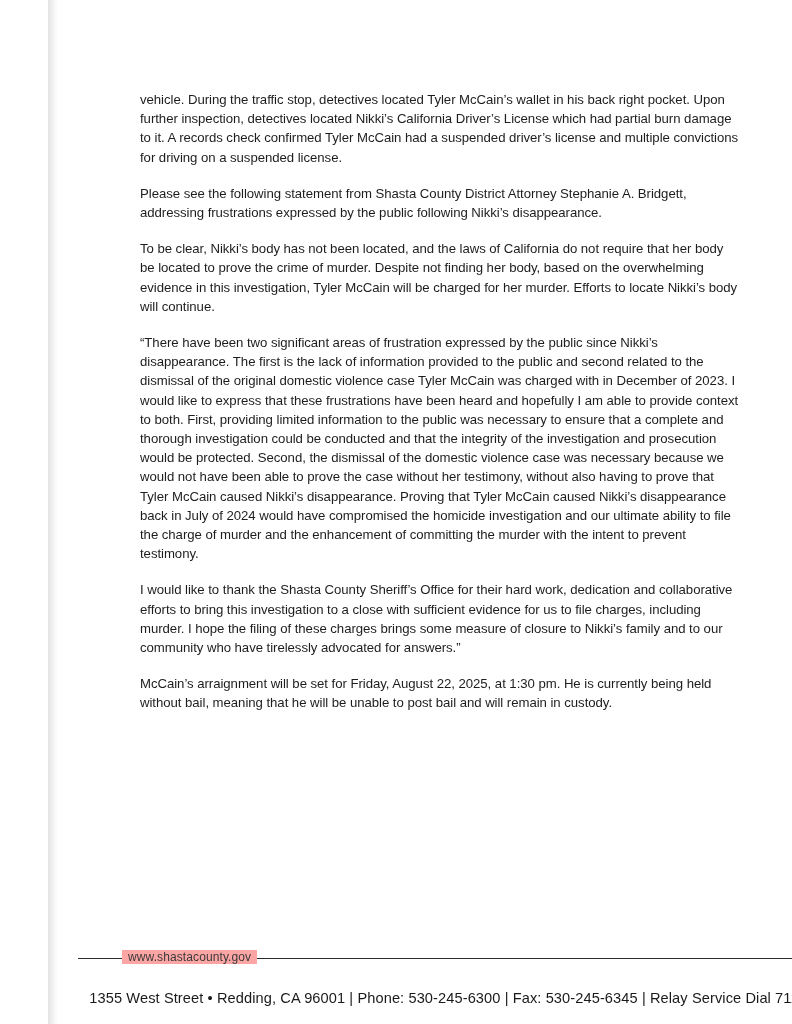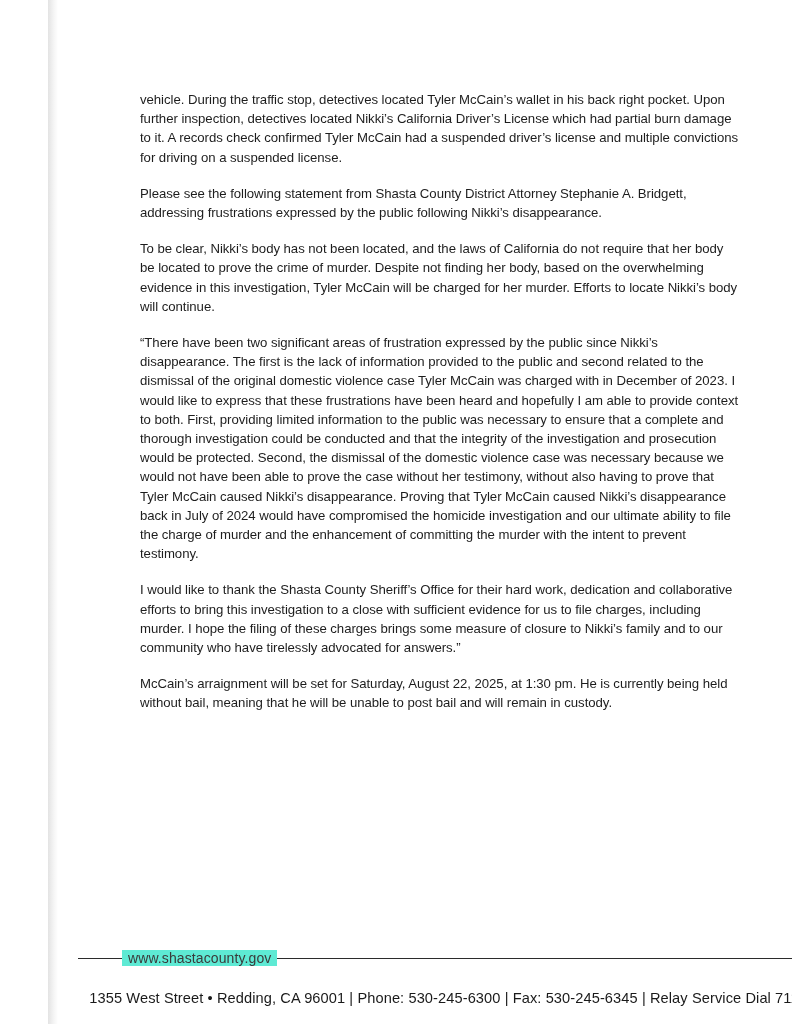--- a/index.html
+++ b/index.html
@@ -70,23 +70,23 @@
     top: 8px;
     left: 30px;
     width: 732px;
     height: 1px;
     background: #2b2b2b;
   }
   .footer-url {
     position: absolute;
     left: 74px;
     top: 0px;
-    background: #5eead4;
+    background: #fca5a5;
     padding: 0 6px;
-    font-size: 14px;
+    font-size: 12px;
     color: #3a3a3a;
     letter-spacing: 0.1px;
     text-align: center;
   }
   .footer-line {
     position: absolute;
     left: 0;
     bottom: 18px;
     width: 792px;
     text-align: center;
@@ -101,21 +101,21 @@
 <div class="page">
   <div class="edge-left"></div>
   <div class="edge-right"></div>
 
   <div class="body-area">
     <p class="para">vehicle.  During the traffic stop, detectives located Tyler McCain’s wallet in his back right pocket.  Upon further inspection, detectives located Nikki’s California Driver’s License which had partial burn damage to it. A records check confirmed Tyler McCain had a suspended driver’s license and multiple convictions for driving on a suspended license.</p>
     <p class="para">Please see the following statement from Shasta County District Attorney Stephanie A. Bridgett, addressing frustrations expressed by the public following Nikki’s disappearance.</p>
     <p class="para">To be clear, Nikki’s body has not been located, and the laws of California do not require that her body be located to prove the crime of murder. Despite not finding her body, based on the overwhelming evidence in this investigation, Tyler McCain will be charged for her murder. Efforts to locate Nikki’s body will continue.</p>
     <p class="para">“There have been two significant areas of frustration expressed by the public since Nikki’s disappearance. The first is the lack of information provided to the public and second related to the dismissal of the original domestic violence case Tyler McCain was charged with in December of 2023. I would like to express that these frustrations have been heard and hopefully I am able to provide context to both. First, providing limited information to the public was necessary to ensure that a complete and thorough investigation could be conducted and that the integrity of the investigation and prosecution would be protected. Second, the dismissal of the domestic violence case was necessary because we would not have been able to prove the case without her testimony, without also having to prove that Tyler McCain caused Nikki’s disappearance. Proving that Tyler McCain caused Nikki’s disappearance back in July of 2024 would have compromised the homicide investigation and our ultimate ability to file the charge of murder and the enhancement of committing the murder with the intent to prevent testimony.</p>
     <p class="para">I would like to thank the Shasta County Sheriff’s Office for their hard work, dedication and collaborative efforts to bring this investigation to a close with sufficient evidence for us to file charges, including murder.  I hope the filing of these charges brings some measure of closure to Nikki’s family and to our community who have tirelessly advocated for answers.”</p>
-    <p class="para last">McCain’s arraignment will be set for Saturday, August 22, 2025, at 1:30 pm. He is currently being held without bail, meaning that he will be unable to post bail and will remain in custody.</p>
+    <p class="para last">McCain’s arraignment will be set for Friday, August 22, 2025, at 1:30 pm. He is currently being held without bail, meaning that he will be unable to post bail and will remain in custody.</p>
   </div>
 
   <div class="footer">
     <div class="footer-rule-wrap">
       <div class="footer-rule"></div>
       <div class="footer-url">www.shastacounty.gov</div>
     </div>
     <div class="footer-line">1355 West Street • Redding, CA 96001  |  Phone: 530-245-6300  |  Fax: 530-245-6345  |  Relay Service Dial 711</div>
   </div>
 </div>

